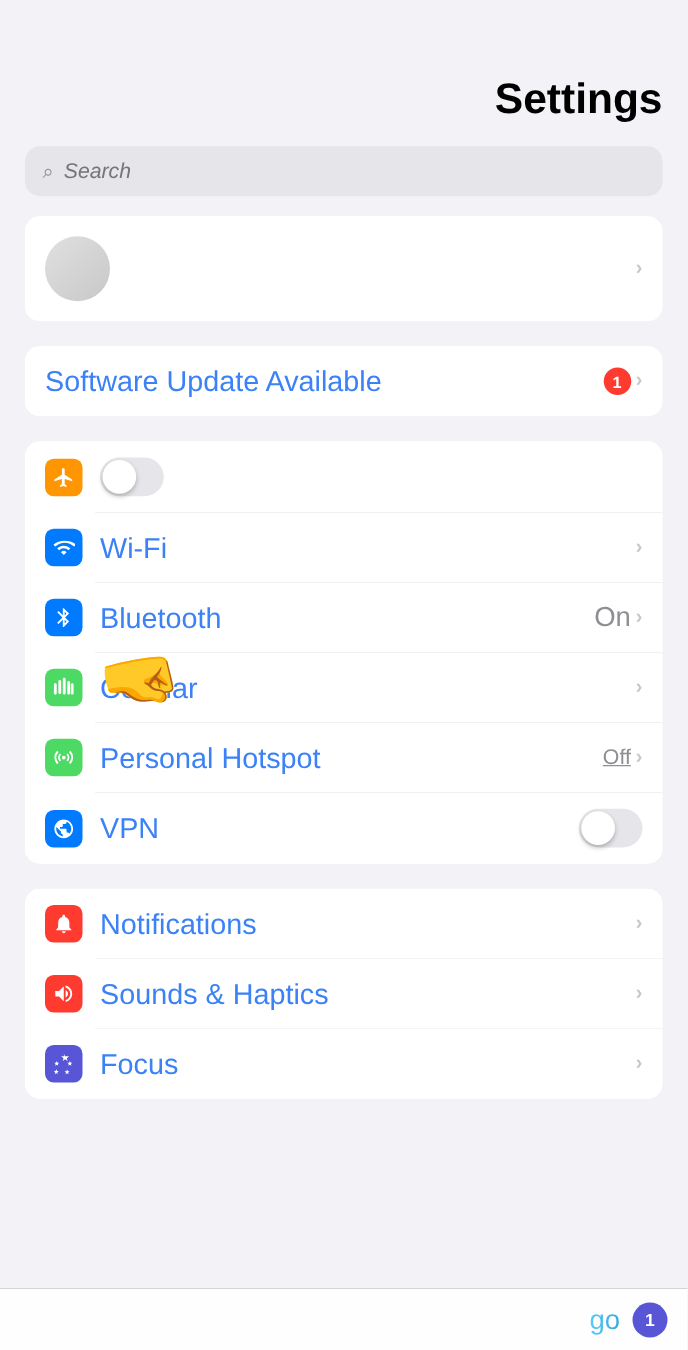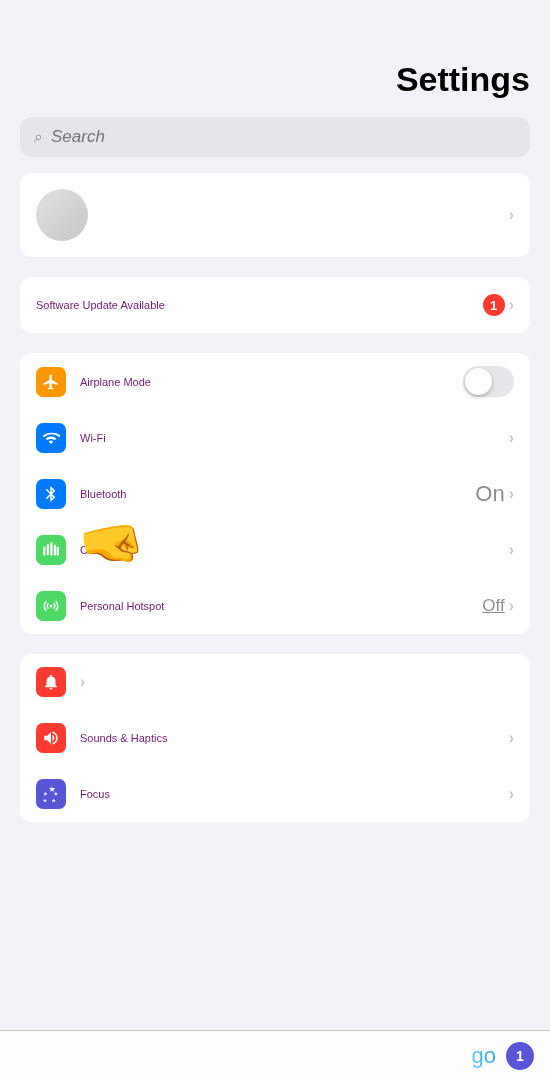--- a/index.html
+++ b/index.html
@@ -85,22 +85,22 @@
       flex-shrink: 0;
     }
 
     .icon-wrapper svg {
       width: 18px;
       height: 18px;
     }
 
     .item-label {
       flex: 1;
-      font-size: 11px;
-      color: #701a75;
+      font-size: 23px;
+      color: #3b82f6;
     }
 
     .item-right {
       display: flex;
       align-items: center;
       gap: 4px;
       color: #8e8e93;
       font-size: 17px;
     }
 
@@ -237,21 +237,20 @@
 </div>
 
 <div class="section" style="position:relative;">
 
   <div class="list-item">
     <div class="icon-wrapper" style="background-color:#ff9500;">
       <svg viewBox="0 0 24 24" fill="white">
         <path d="M21 16v-2l-8-5V3.5A1.5 1.5 0 0 0 11.5 2A1.5 1.5 0 0 0 10 3.5V9l-8 5v2l8-2.5V19l-2 1.5V22l3.5-1 3.5 1v-1.5L13 19v-5.5l8 2.5z"></path>
       </svg>
     </div>
-    <span class="item-label">Airplane Mode</span>
     <div class="toggle"></div>
   </div>
 
   <div class="list-item">
     <div class="icon-wrapper" style="background-color:#007aff;">
       <svg viewBox="0 0 24 24" fill="white">
         <path d="M1 9l2 2c5.523-5.523 14.477-5.523 20 0l2-2C19.477 3.477 6.523 3.477 1 9zm8 8l3 3 3-3a4.237 4.237 0 0 0-6 0zm-4-4l2 2a7 7 0 0 1 10 0l2-2C15.14 9.14 8.86 9.14 5 13z"></path>
       </svg>
     </div>
     <span class="item-label">Wi-Fi</span>
@@ -295,30 +294,40 @@
         <path d="M4.93 4.93a10 10 0 0 0 0 14.14l1.41-1.41a8 8 0 0 1 0-11.31L4.93 4.93zm14.14 0l-1.41 1.41a8 8 0 0 1 0 11.31l1.41 1.41a10 10 0 0 0 0-14.13zM7.76 7.76a6 6 0 0 0 0 8.49l1.41-1.42a4 4 0 0 1 0-5.66L7.76 7.76zm8.49 0l-1.42 1.41a4 4 0 0 1 0 5.66l1.42 1.42a6 6 0 0 0 0-8.49zM12 10a2 2 0 1 0 0 4 2 2 0 0 0 0-4z"></path>
       </svg>
     </div>
     <span class="item-label">Personal Hotspot</span>
     <div class="item-right">
       <span style="color:#8e8e93;font-size:17px;text-decoration:underline;">Off</span>
       <span class="chevron">›</span>
     </div>
   </div>
 
+  <div class="list-item">
+    <div class="icon-wrapper" style="background-color:#007aff;">
+      <svg viewBox="0 0 24 24" fill="white">
+        <path d="M12 2C6.48 2 2 6.48 2 12s4.48 10 10 10 10-4.48 10-10S17.52 2 12 2zm-1 17.93c-3.95-.49-7-3.85-7-7.93 0-.62.08-1.21.21-1.79L9 15v1c0 1.1.9 2 2 2v1.93zm6.9-2.54c-.26-.81-1-1.39-1.9-1.39h-1v-3c0-.55-.45-1-1-1H8v-2h2c.55 0 1-.45 1-1V7h2c1.1 0 2-.9 2-2v-.41c2.93 1.19 5 4.06 5 7.41 0 2.08-.8 3.97-2.1 5.39z"></path>
+      </svg>
+    </div>
+    <span class="item-label">VPN</span>
+    <div class="toggle"></div>
+  </div>
 </div>
 
 <div class="section">
 
   <div class="list-item">
     <div class="icon-wrapper" style="background-color:#ff3b30;">
       <svg viewBox="0 0 24 24" fill="white">
         <path d="M12 22c1.1 0 2-.9 2-2h-4c0 1.1.9 2 2 2zm6-6v-5c0-3.07-1.64-5.64-4.5-6.32V4c0-.83-.67-1.5-1.5-1.5s-1.5.67-1.5 1.5v.68C7.63 5.36 6 7.92 6 11v5l-2 2v1h16v-1l-2-2z"></path>
       </svg>
     </div>
+    <span class="item-label">Notifications</span>
     <div class="item-right">
       <span class="chevron">›</span>
     </div>
   </div>
 
   <div class="list-item">
     <div class="icon-wrapper" style="background-color:#ff3b30;">
       <svg viewBox="0 0 24 24" fill="white">
         <path d="M3 9v6h4l5 5V4L7 9H3zm13.5 3c0-1.77-1.02-3.29-2.5-4.03v8.05c1.48-.73 2.5-2.25 2.5-4.02zM14 3.23v2.06c2.89.86 5 3.54 5 6.71s-2.11 5.85-5 6.71v2.06c4.01-.91 7-4.49 7-8.77s-2.99-7.86-7-8.77z"></path>
       </svg>

